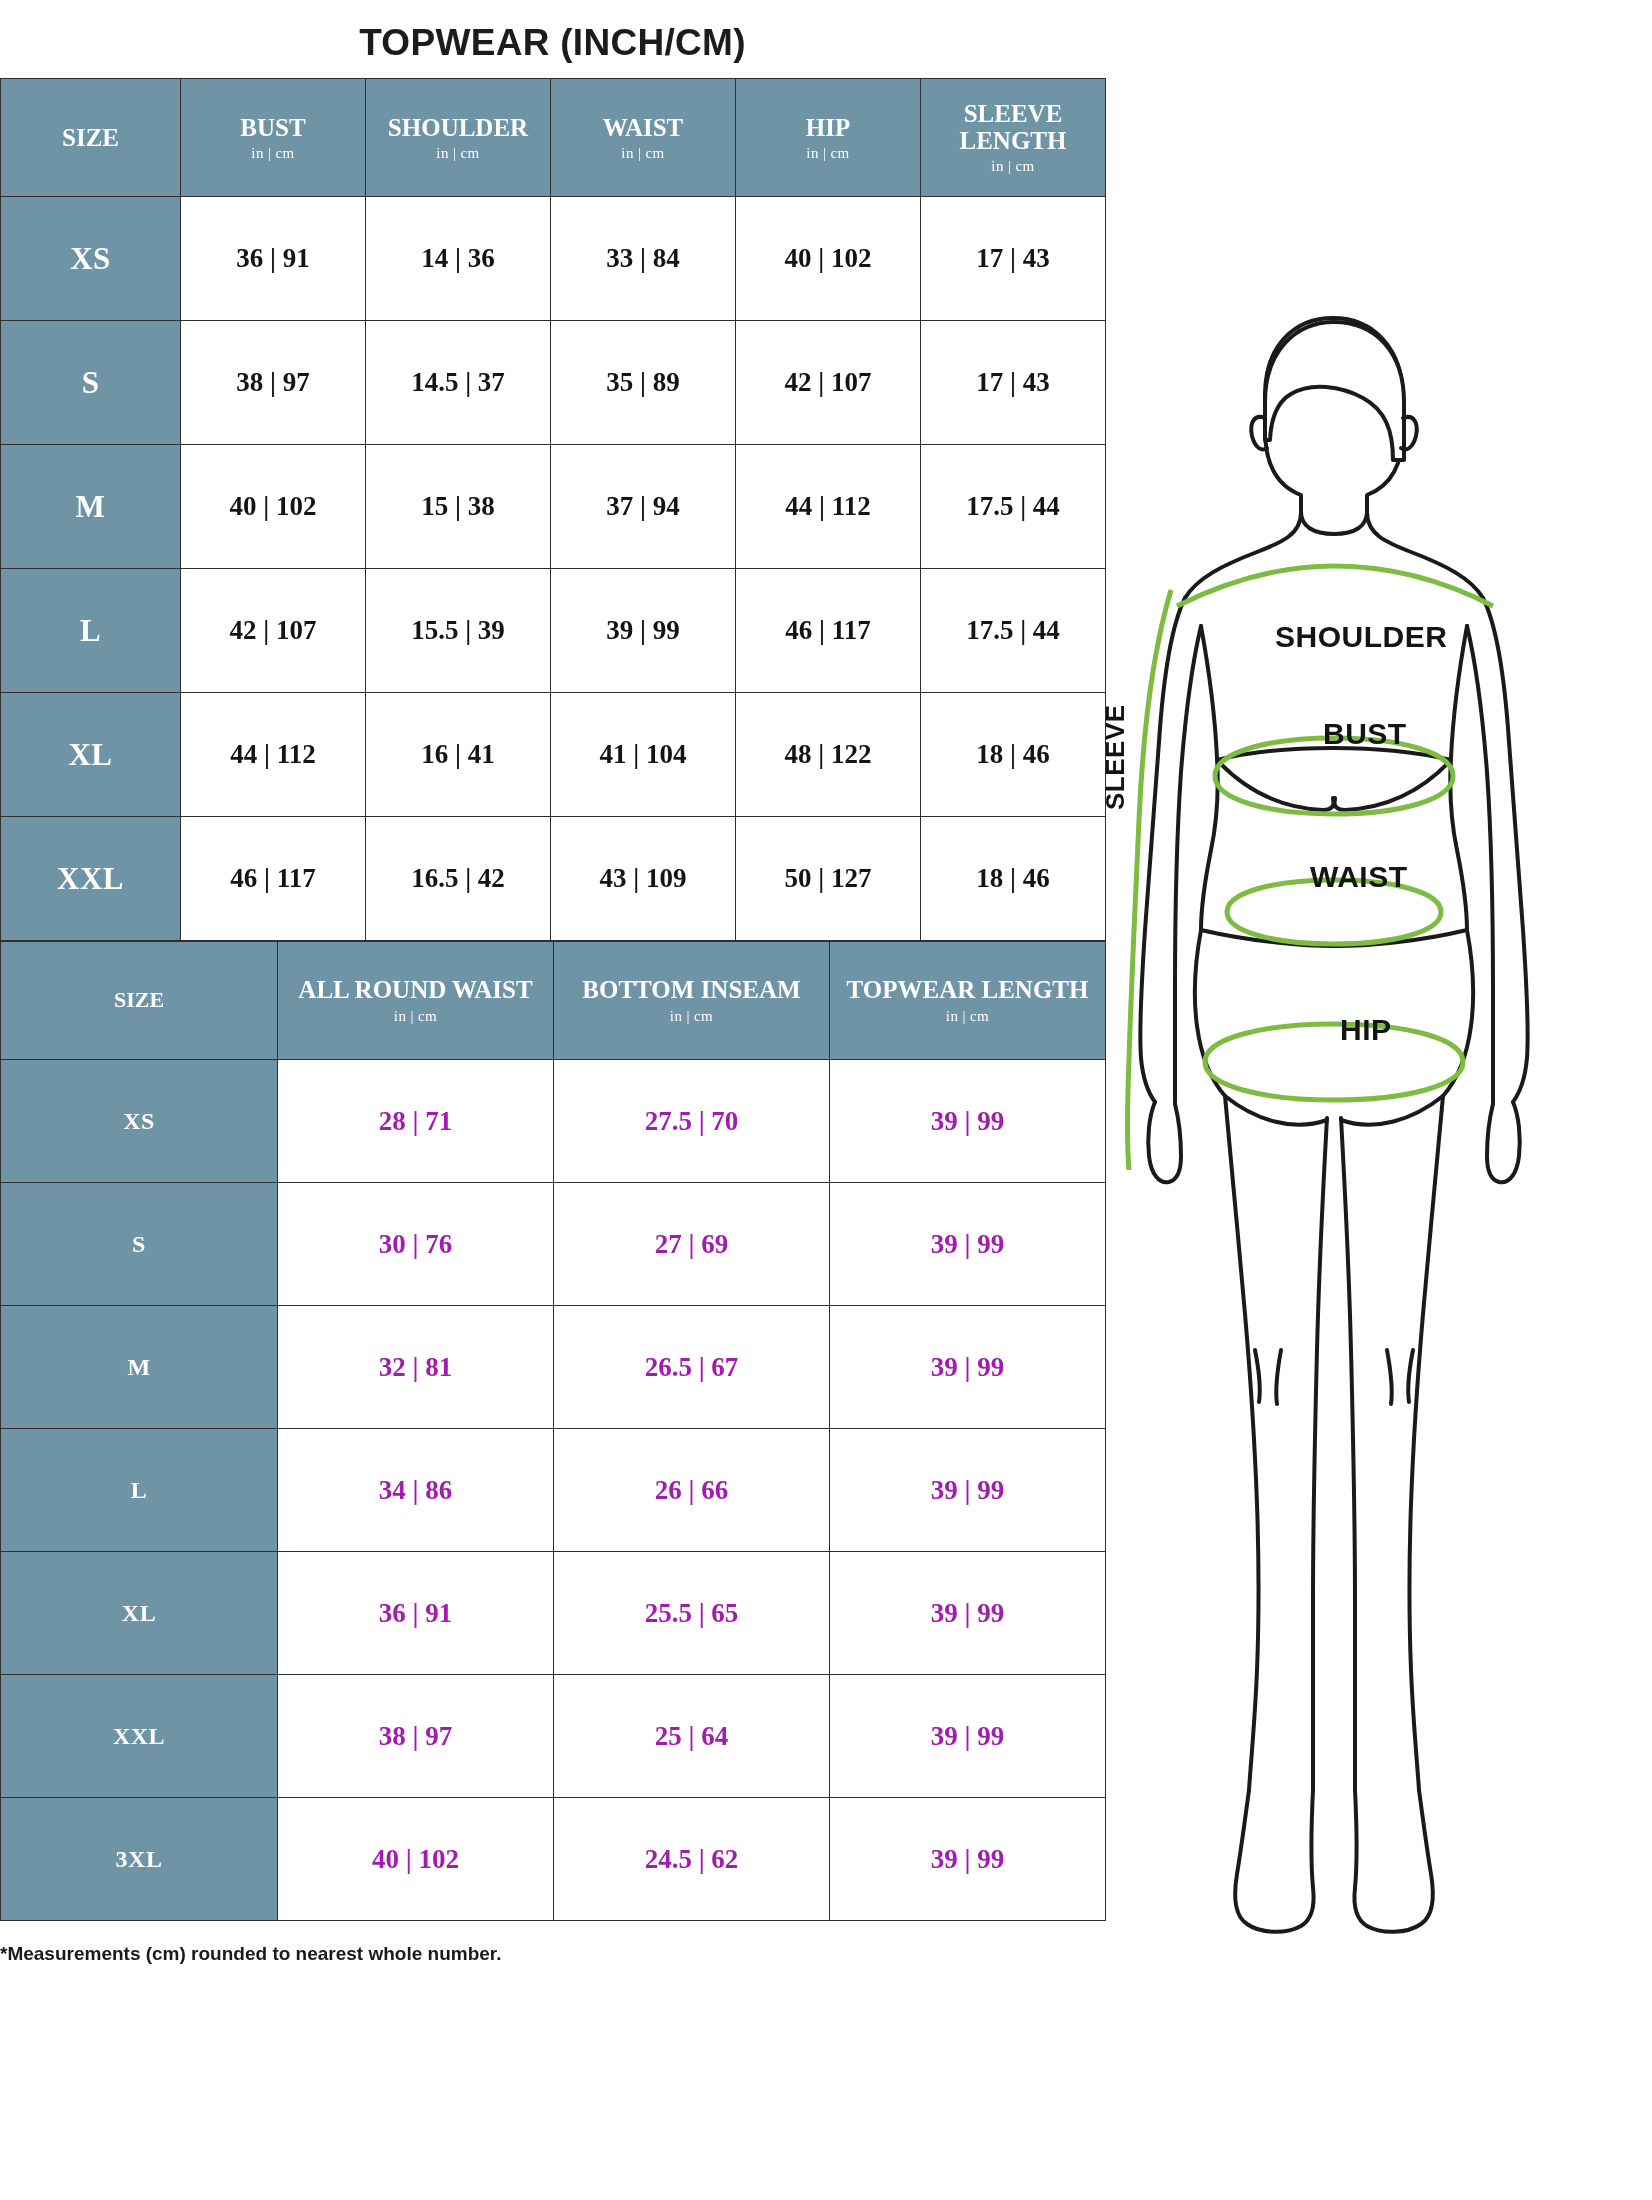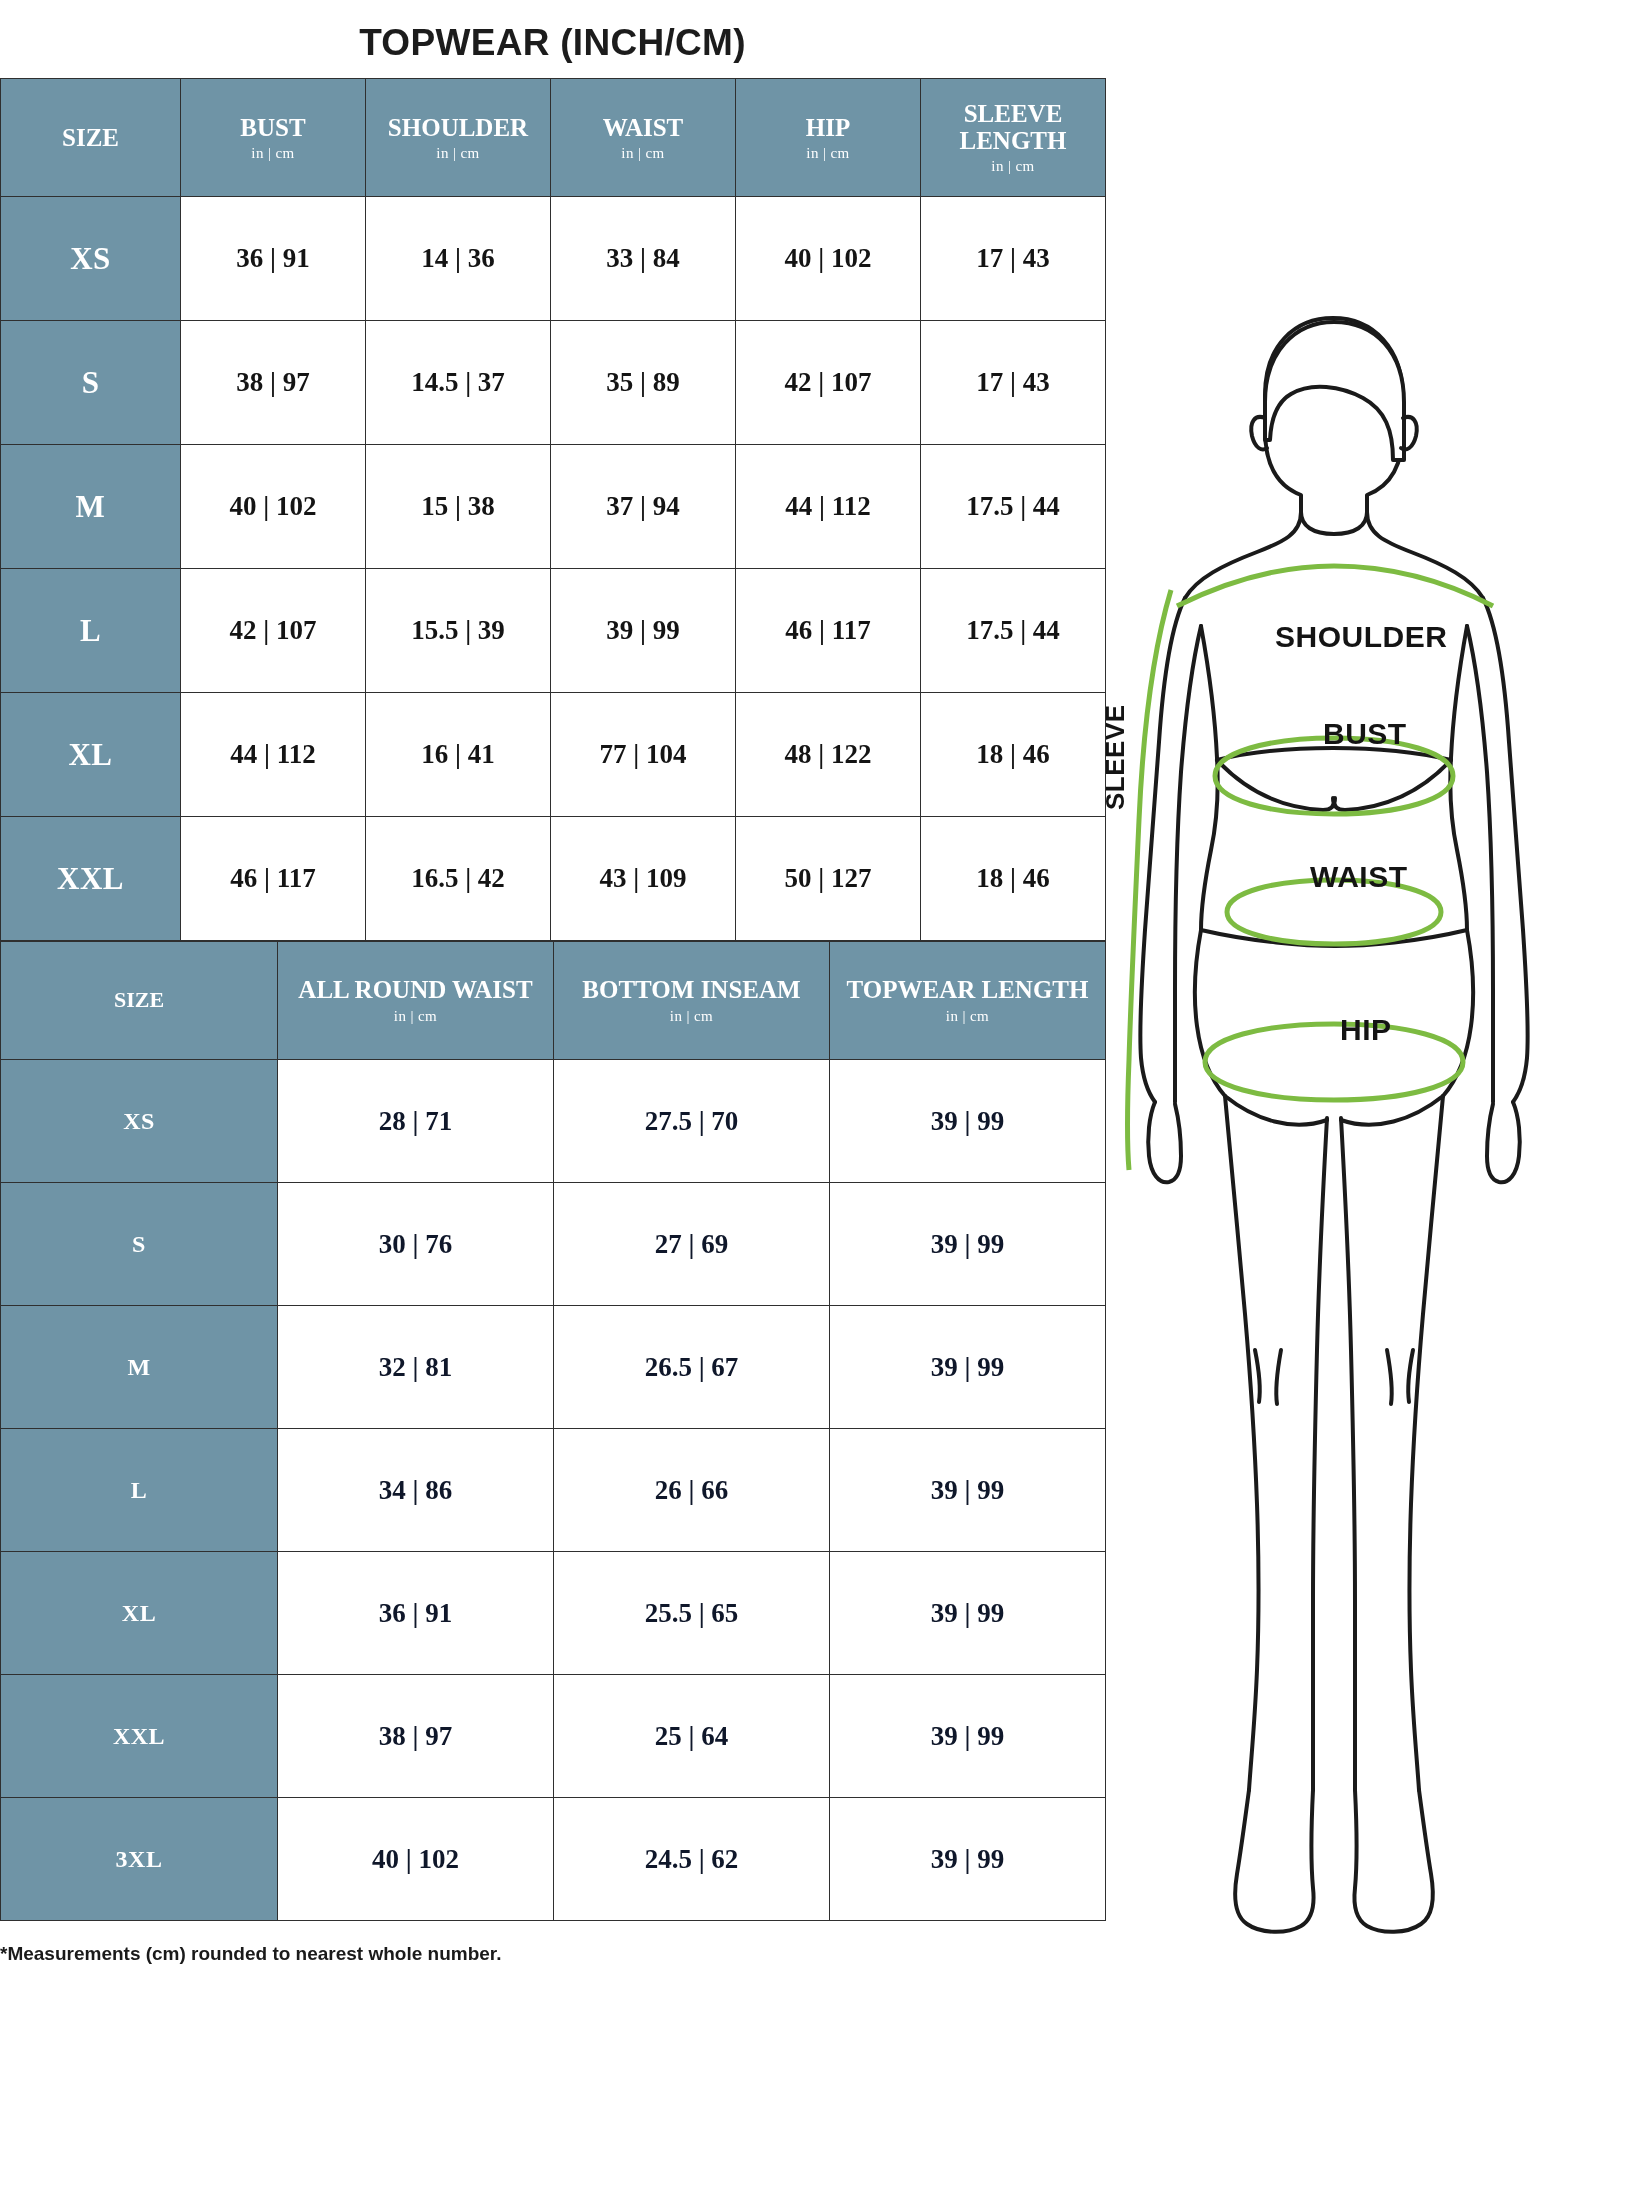--- a/index.html
+++ b/index.html
@@ -107,21 +107,21 @@
     letter-spacing: 0.4px;
   }
   #pant-table thead th.size-head {
     font-size: 22px;
   }
   #pant-table tbody td {
     height: 123px;
     font-size: 27px;
     font-weight: bold;
     background: #ffffff;
-    color: #0f172a;
+    color: #a21caf;
   }
   #pant-table tbody td.sizecell {
     background: #6f94a6;
     color: #ffffff;
     font-size: 24px;
     font-weight: bold;
     letter-spacing: 0.5px;
   }
 
   .footnote {
@@ -222,21 +222,21 @@
           <td>42 | 107</td>
           <td>15.5 | 39</td>
           <td>39 | 99</td>
           <td>46 | 117</td>
           <td>17.5 | 44</td>
         </tr>
         <tr>
           <td class="sizecell">XL</td>
           <td>44 | 112</td>
           <td>16 | 41</td>
-          <td>77 | 104</td>
+          <td>41 | 104</td>
           <td>48 | 122</td>
           <td>18 | 46</td>
         </tr>
         <tr>
           <td class="sizecell">XXL</td>
           <td>46 | 117</td>
           <td>16.5 | 42</td>
           <td>43 | 109</td>
           <td>50 | 127</td>
           <td>18 | 46</td>

